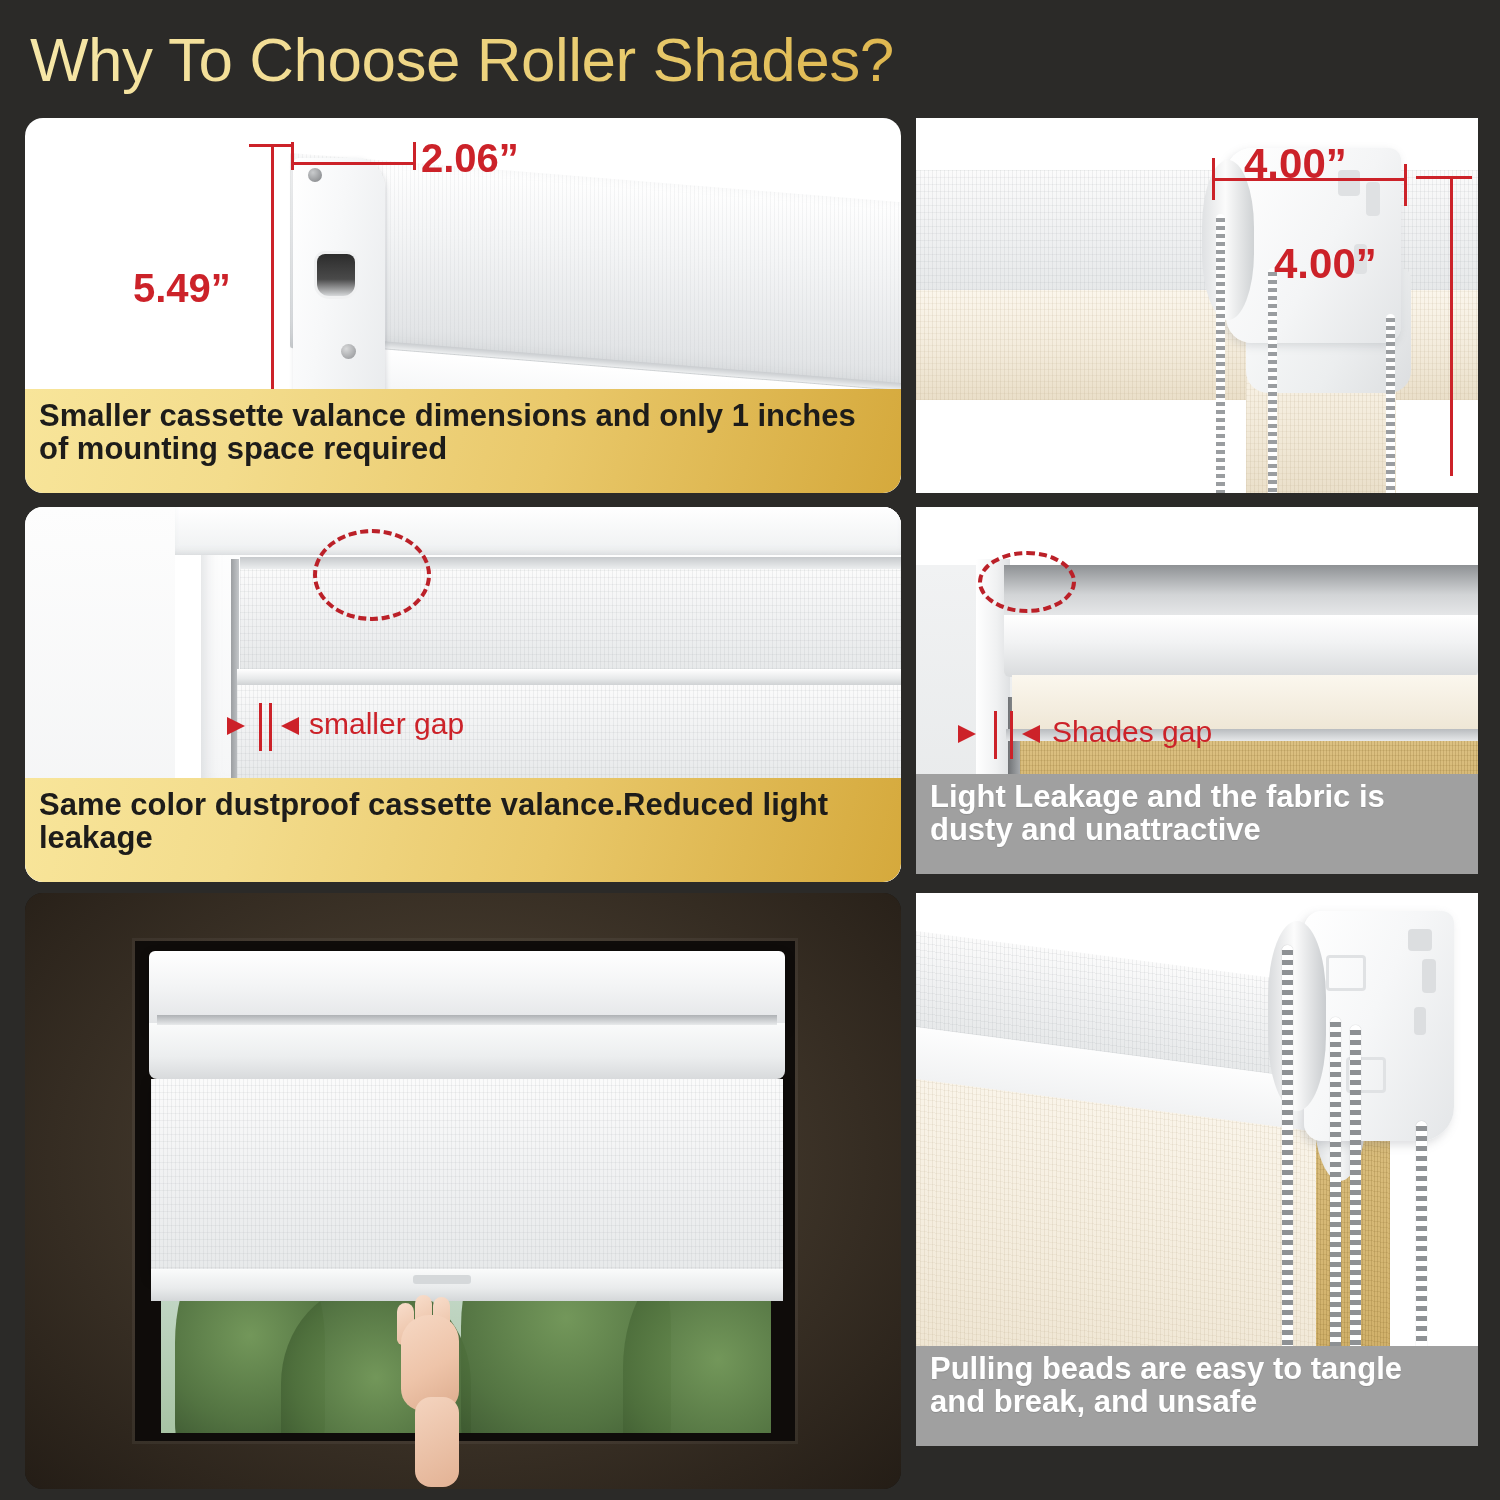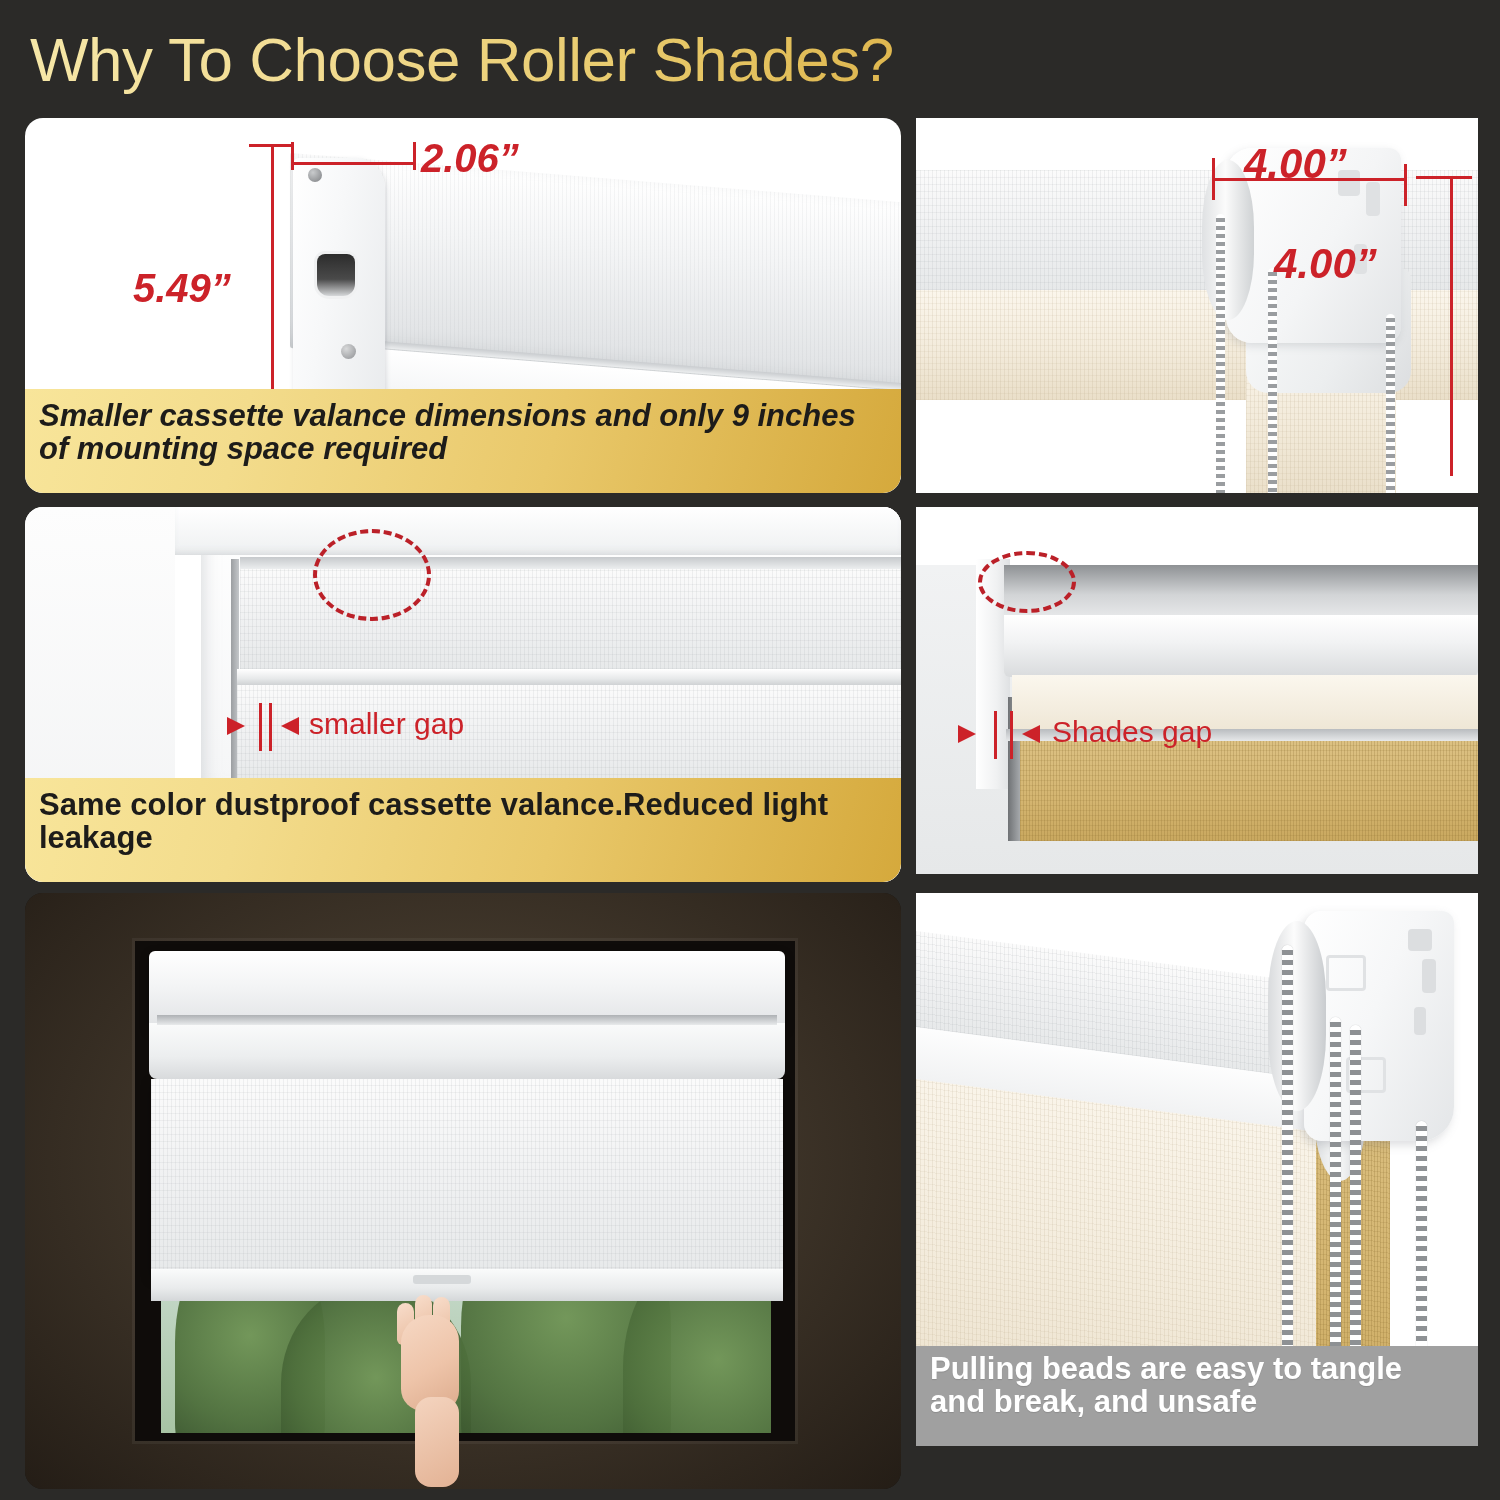--- a/index.html
+++ b/index.html
@@ -41,21 +41,21 @@
   }
 
   .panel {
     position: absolute;
     overflow: hidden;
     background: #ffffff;
   }
   .panel.left  { left: 25px;  width: 876px; border-radius: 18px; }
   .panel.right { left: 916px; width: 562px; border-radius: 0; padding-left: 32px; }
 
-  .row1 { top: 10px;   height: 375px; font-style: italic; }
+  .row1 { top: 10px;   height: 375px; }
   .row2 { top: 399px;  height: 375px; }
   .row3 { top: 785px;  height: 596px; }
 
   .panel.right.row1 { top: 10px;  height: 375px; }
   .panel.right.row2 { top: 399px; height: 367px; }
   .panel.right.row3 { top: 785px; height: 553px; }
 
   .scene { position: absolute; inset: 0; }
 
   
@@ -466,21 +466,21 @@
       <div class="red-line red-v" style="left:266px; top:24px; height:28px;"></div>
       <div class="red-line red-v" style="left:388px; top:24px; height:28px;"></div>
       <div class="dim-label" style="left:396px; top:18px; font-size:40px;">2.06”</div>
 
       <div class="red-line red-v" style="left:246px; top:26px; height:302px;"></div>
       <div class="red-line red-h" style="left:224px; top:26px; width:44px;"></div>
       <div class="red-line red-h" style="left:224px; top:326px; width:44px;"></div>
       <div class="dim-label" style="left:108px; top:148px; font-size:40px;">5.49”</div>
     </div>
 
-    <div class="cap gold">Smaller cassette valance dimensions and only 9 inches of mounting space required</div>
+    <div class="cap gold">Smaller cassette valance dimensions and only 1 inches of mounting space required</div>
   </div>
 
   <div class="panel right row1 p2">
     <div class="scene">
 
       <div class="tex-top fab-white"></div>
       <div class="tex-mid fab-cream"></div>
 
       <div class="cream-panel fab-cream"></div>
       <div class="gold-panel fab-gold"></div>
@@ -549,20 +549,21 @@
 
       <div class="dash-circle" style="left:62px; top:44px; width:98px; height:62px;"></div>
 
       <div class="arrow-r" style="left:42px; top:218px;"></div>
       <div class="red-line red-v" style="left:78px; top:204px; height:48px; z-index:30;"></div>
       <div class="red-line red-v" style="left:94px; top:204px; height:48px; z-index:30;"></div>
       <div class="arrow-l" style="left:106px; top:218px;"></div>
       <div class="gap-note" style="left:136px; top:208px;">Shades gap</div>
     </div>
 
+    <div class="cap gray">Light Leakage and the fabric is dusty and unattractive</div>
   </div>
 
   <div class="panel left row3 p5">
     <div class="scene">
       <div class="room"></div>
       <div class="win-recess"></div>
 
       <div class="glass">
         <div class="tree" style="left:14px;  bottom:-40px; width:150px; height:250px;"></div>
         <div class="tree" style="left:120px; bottom:-60px; width:190px; height:210px;"></div>

